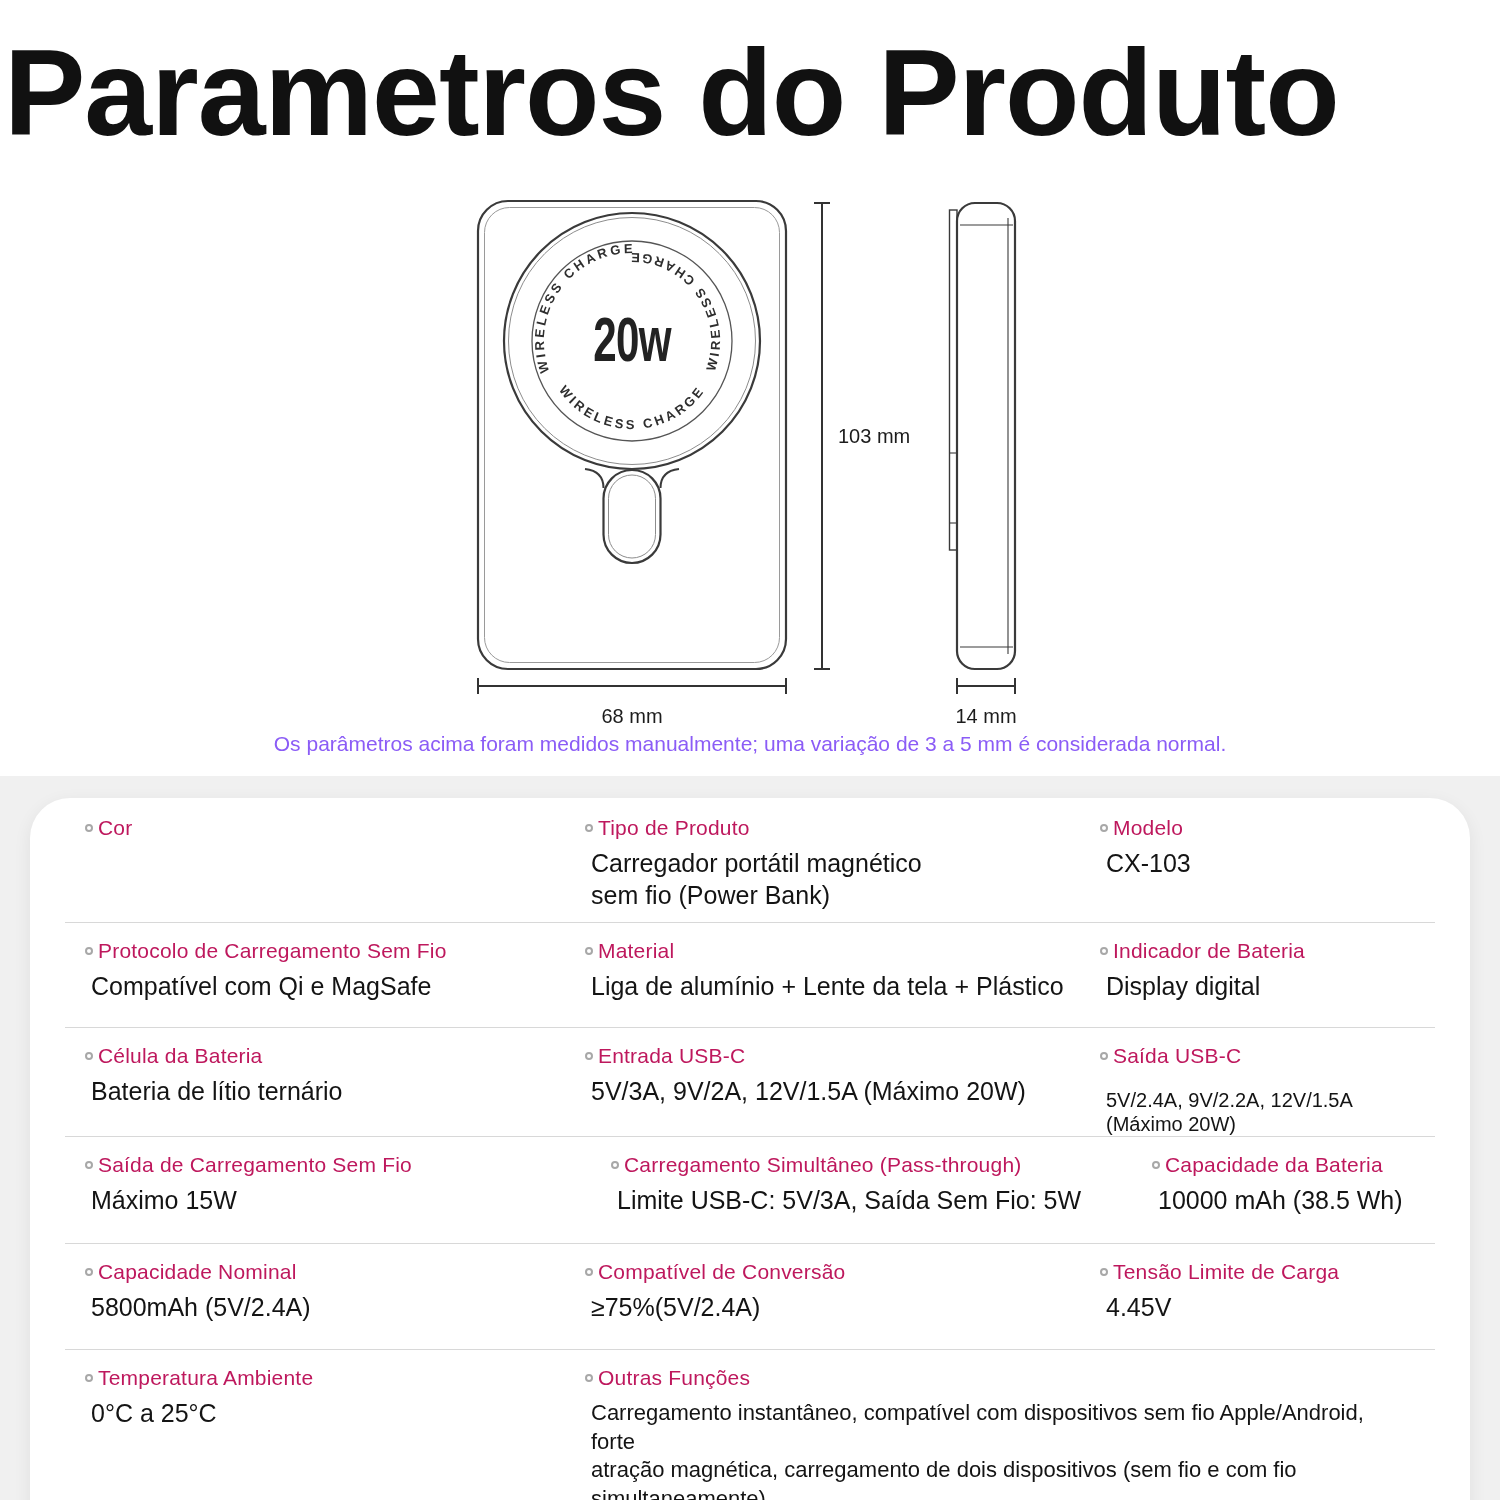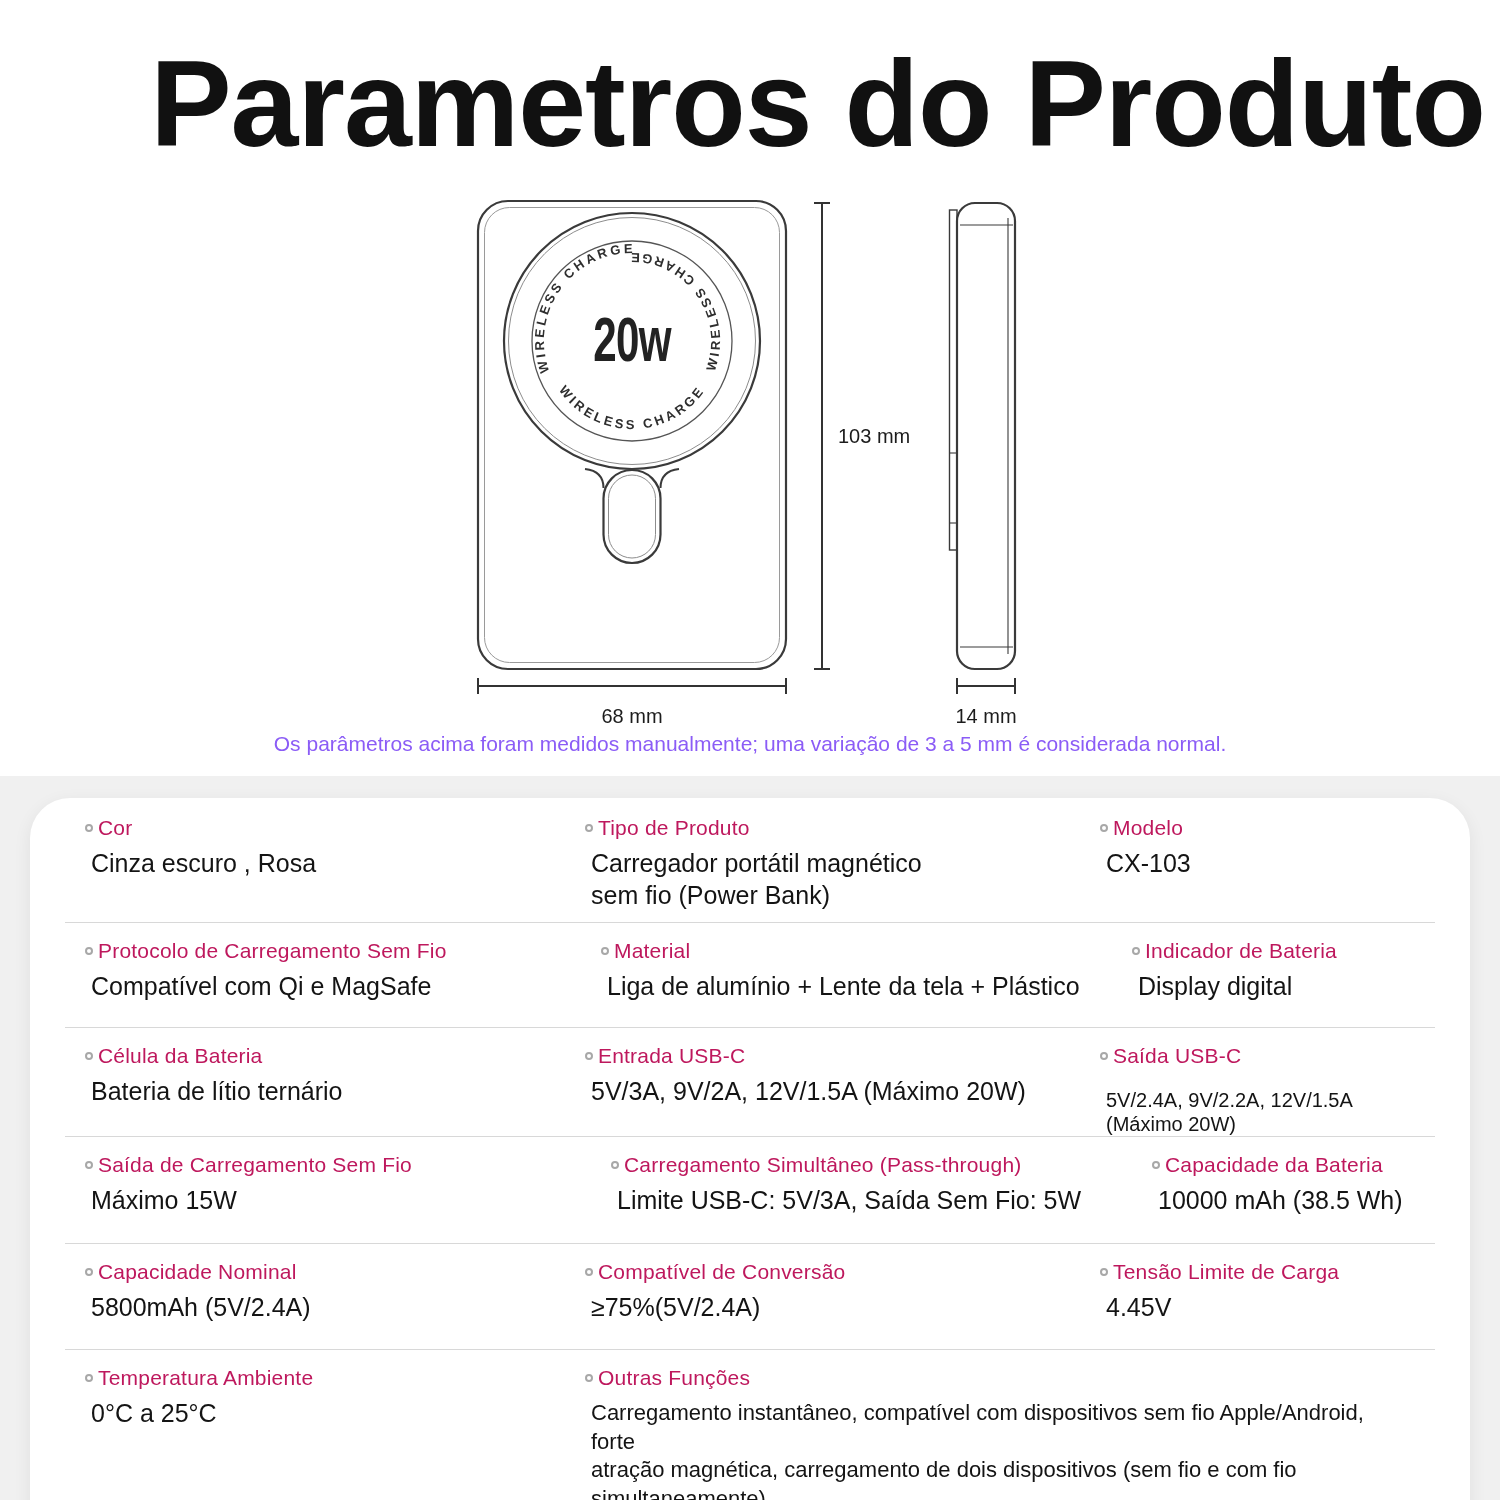--- a/index.html
+++ b/index.html
@@ -5,21 +5,21 @@
   html,body { margin:0; padding:0; }
   body {
     width:1500px; height:1500px;
     background:#ffffff;
     font-family:"Liberation Sans", sans-serif;
     color:#141414;
     overflow:hidden;
   }
   .header { height:180px; box-sizing:border-box; padding-top:18px; }
   .header h1 {
-    margin:15px; text-align:right;
+    margin:4px; text-align:left;
     font-size:122px; font-weight:700; letter-spacing:-1px;
     line-height:1.18; color:#111;
   }
   .diagram-section { position:relative; height:548px; }
   .diagram-section svg { position:absolute; left:0; top:0; }
   .note-wrap { height:44px; text-align:center; padding-top:4px; }
   .note { font-size:21px; color:#8b5cf6; letter-spacing:0; }
   .table-section {
     height:728px; background:#f0f0f0; box-sizing:border-box; padding-top:22px;
   }
@@ -27,21 +27,21 @@
     width:1440px; margin:0 auto; background:#ffffff;
     border-radius:40px; box-shadow:0 5px 18px rgba(0,0,0,0.07);
     box-sizing:border-box; padding:2px 0 10px 0; min-height:684px;
   }
   .row {
     display:grid; grid-template-columns:500px 515px 1fr;
     margin:0 35px; padding:16px 0 0 20px; box-sizing:border-box;
     border-bottom:1px solid #d8d8d8;
   }
   .row:last-child { border-bottom:none; }
-  .r1 { min-height:123px; } .r2 { min-height:105px;gap:16px; } .r3 { min-height:101px; }
+  .r1 { min-height:123px; } .r2 { min-height:105px; } .r3 { min-height:101px; }
   .r4 { min-height:107px;gap:26px; } .r5 { min-height:106px; } .r6 { min-height:130px; }
   .cell { padding-right:22px; }
   .span2 { grid-column:2 / 4; }
   .label {
     font-size:21px; color:#be185d; letter-spacing:0.2px;
     display:flex; align-items:center;
   }
   .bullet {
     display:inline-block; width:8px; height:8px; box-sizing:border-box;
     border:2px solid #a8a8a8; border-radius:50%; margin-right:5px; flex:0 0 auto;
@@ -139,21 +139,20 @@
 
 <div class="table-section">
   <div class="card">
 
     <div class="row r1">
       <div class="cell">
         <div class="label">
             <span class="bullet"></span>
             <span>Cor</span>
           </div>
-        <div class="value">Cinza escuro , Rosa</div>
       </div>
       <div class="cell">
         <div class="label">
             <span class="bullet"></span>
             <span>Tipo de Produto</span>
           </div>
         <div class="value">Carregador portátil magnético
 sem fio (Power Bank)</div>
       </div>
       <div class="cell">

